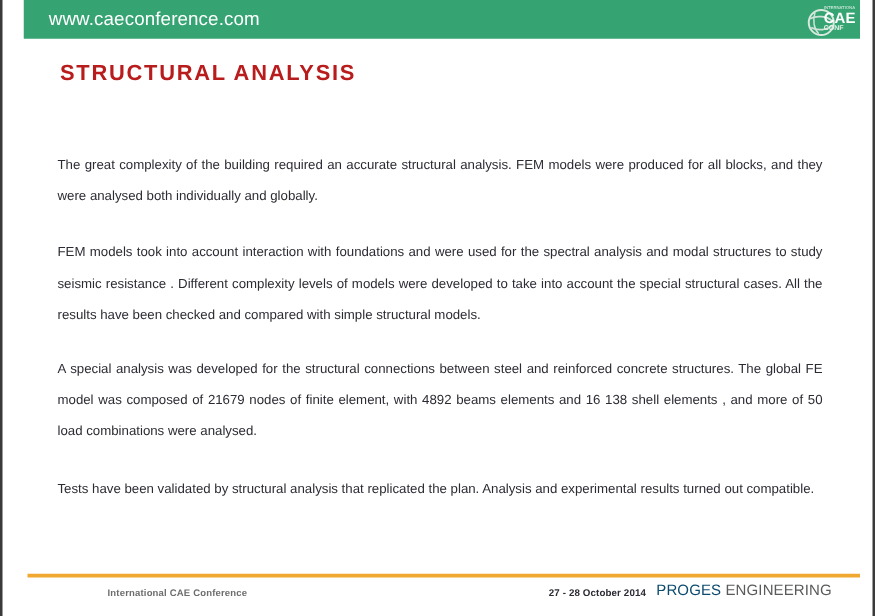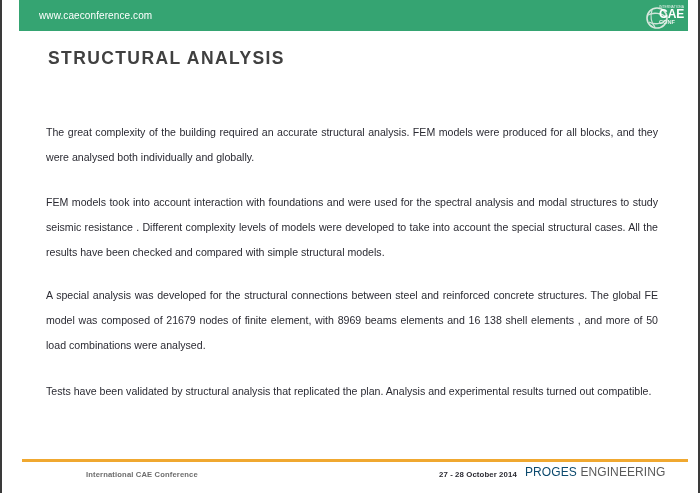--- a/index.html
+++ b/index.html
@@ -28,40 +28,40 @@
     top: 0;
     width: 669px;
     height: 31px;
     background: #35a472;
     display: flex;
     align-items: center;
   }
   .header-url {
     margin-left: 20px;
     color: #ffffff;
-    font-size: 10px;
+    font-size: 15px;
     letter-spacing: 0.1px;
     font-family: "Liberation Sans", sans-serif;
   }
   .header-logo {
     position: absolute;
     right: 4px;
     top: 1px;
     width: 40px;
     height: 25px;
   }
 
   
   .slide-title {
     position: absolute;
     left: 46px;
     top: 48px;
     font-size: 17.5px;
     font-weight: bold;
-    color: #404040;
+    color: #b91c1c;
     letter-spacing: 1.4px;
     font-family: "Liberation Sans", sans-serif;
   }
 
   
   .body-area {
     position: absolute;
     left: 44px;
     top: 120px;
     width: 612px;
@@ -152,21 +152,21 @@
         </g>
       </svg>
     </span>
   </div>
 
   <div class="slide-title">STRUCTURAL ANALYSIS</div>
 
   <div class="body-area">
     <p class="para p1">The great complexity of the building required an accurate structural analysis. FEM models were produced for all blocks, and they were analysed both individually and globally.</p>
     <p class="para p2">FEM models took into account interaction with foundations and were used for the spectral analysis and modal structures to study seismic resistance . Different complexity levels of models were developed to take into account the special structural cases. All the results have been checked and compared with simple structural models.</p>
-    <p class="para p3">A special analysis was developed for the structural connections between steel and reinforced concrete structures. The global FE model was composed of 21679 nodes of finite element, with 8969 beams elements and 16 138 shell elements , and more of 50 load combinations were analysed.</p>
+    <p class="para p3">A special analysis was developed for the structural connections between steel and reinforced concrete structures. The global FE model was composed of 21679 nodes of finite element, with 4892 beams elements and 16 138 shell elements , and more of 50 load combinations were analysed.</p>
     <p class="para p4">Tests have been validated by structural analysis that replicated the plan. Analysis and experimental results turned out compatible.</p>
   </div>
 
   <div class="footer-rule"></div>
   <div class="footer-left">International CAE Conference</div>
   <div class="footer-date">27 - 28 October 2014</div>
   <div class="footer-brand"><span class="brand-strong">PROGES</span><span> ENGINEERING</span></div>
   <div class="footer-page">12</div>
 
 </div>

